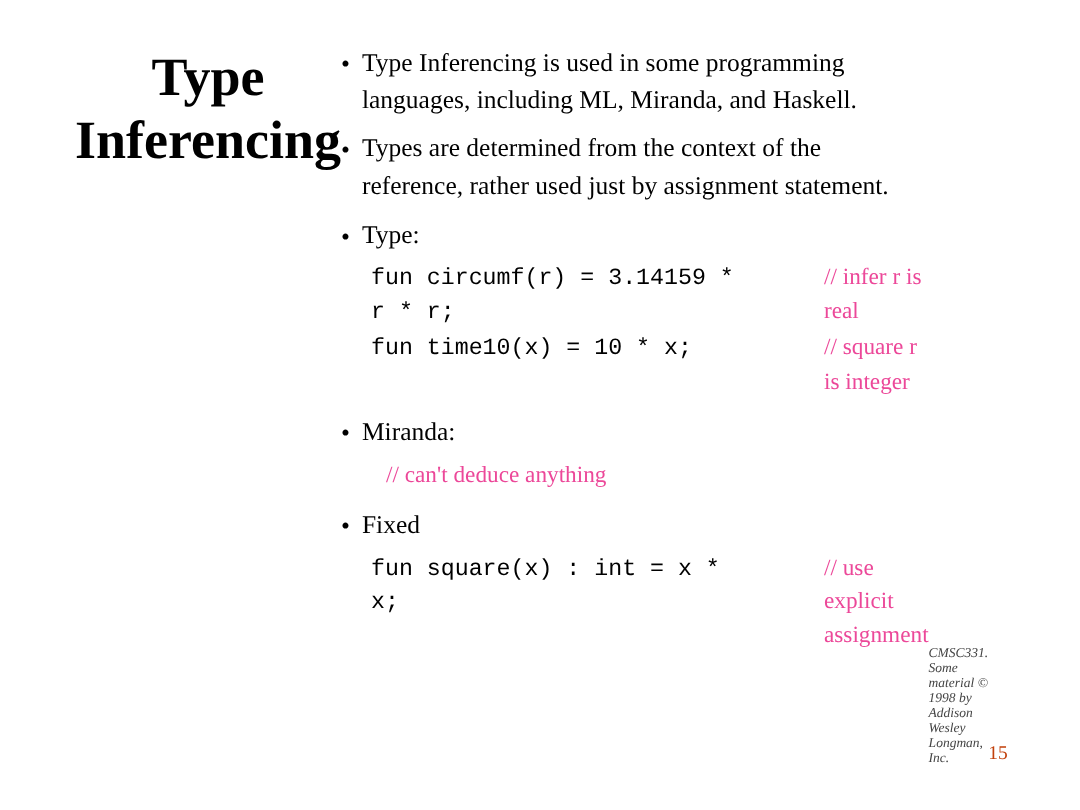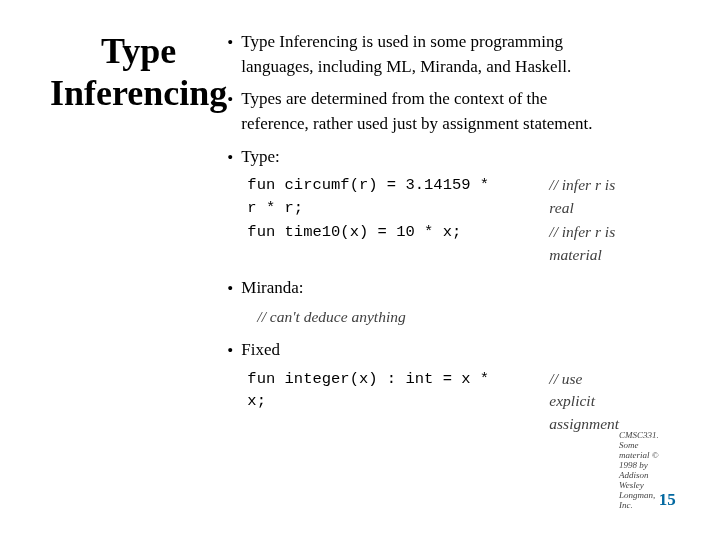--- a/index.html
+++ b/index.html
@@ -56,43 +56,42 @@
       margin-bottom: 2px;
       gap: 32px;
     }
     .code-text {
       min-width: 260px;
       font-family: 'Courier New', Courier, monospace;
       font-size: 15.5px;
     }
     .code-comment {
       font-family: 'Times New Roman', Times, serif;
-      font-style: italic;
-      color: #404040;
+      color: #ec4899;
       font-size: 15.5px;
       margin-left: 10px;
     }
     .footer {
       display: flex;
       justify-content: flex-start;
       align-items: flex-end;
       font-size: 9px;
       color: #444;
       margin-top: auto;
       padding-top: 6px;
       border-top: none;
     }
     .footer-text {
       font-style: italic;
       font-size: 9px;
     }
     .page-number {
-      font-size: 17px;
-      font-weight: bold;
-      color: #0369a1;
+      font-size: 13px;
+      font-weight: normal;
+      color: #c2410c;
     }
   </style>
 </head>
 <body>
 
 <div class="slide">
   <div class="title">Type Inferencing</div>
 
   <div class="content">
 
@@ -111,21 +110,21 @@
         <span class="bullet-dot">•</span>
         <span class="bullet-text">Type:</span>
       </div>
       <div class="code-block">
         <div class="code-line">
           <span class="code-text">fun circumf(r) = 3.14159 * r * r;</span>
           <span class="code-comment">// infer r is real</span>
         </div>
         <div class="code-line">
           <span class="code-text">fun time10(x) = 10 * x;</span>
-          <span class="code-comment">// infer r is material</span>
+          <span class="code-comment">// square r is integer</span>
         </div>
       </div>
     </div>
 
     <div class="bullet-item" style="flex-direction: column;">
       <div style="display:flex; align-items: flex-start;">
         <span class="bullet-dot">•</span>
         <span class="bullet-text">Miranda:</span>
       </div>
       <div class="code-block">
@@ -135,21 +134,21 @@
       </div>
     </div>
 
     <div class="bullet-item" style="flex-direction: column;">
       <div style="display:flex; align-items: flex-start;">
         <span class="bullet-dot">•</span>
         <span class="bullet-text">Fixed</span>
       </div>
       <div class="code-block">
         <div class="code-line">
-          <span class="code-text">fun integer(x) : int = x * x;</span>
+          <span class="code-text">fun square(x) : int = x * x;</span>
           <span class="code-comment">// use explicit assignment</span>
         </div>
       </div>
     </div>
 
   </div>
 
   <div class="footer">
     <span class="footer-text">CMSC331.  Some material © 1998 by Addison Wesley Longman, Inc.</span>
     <span class="page-number">15</span>

